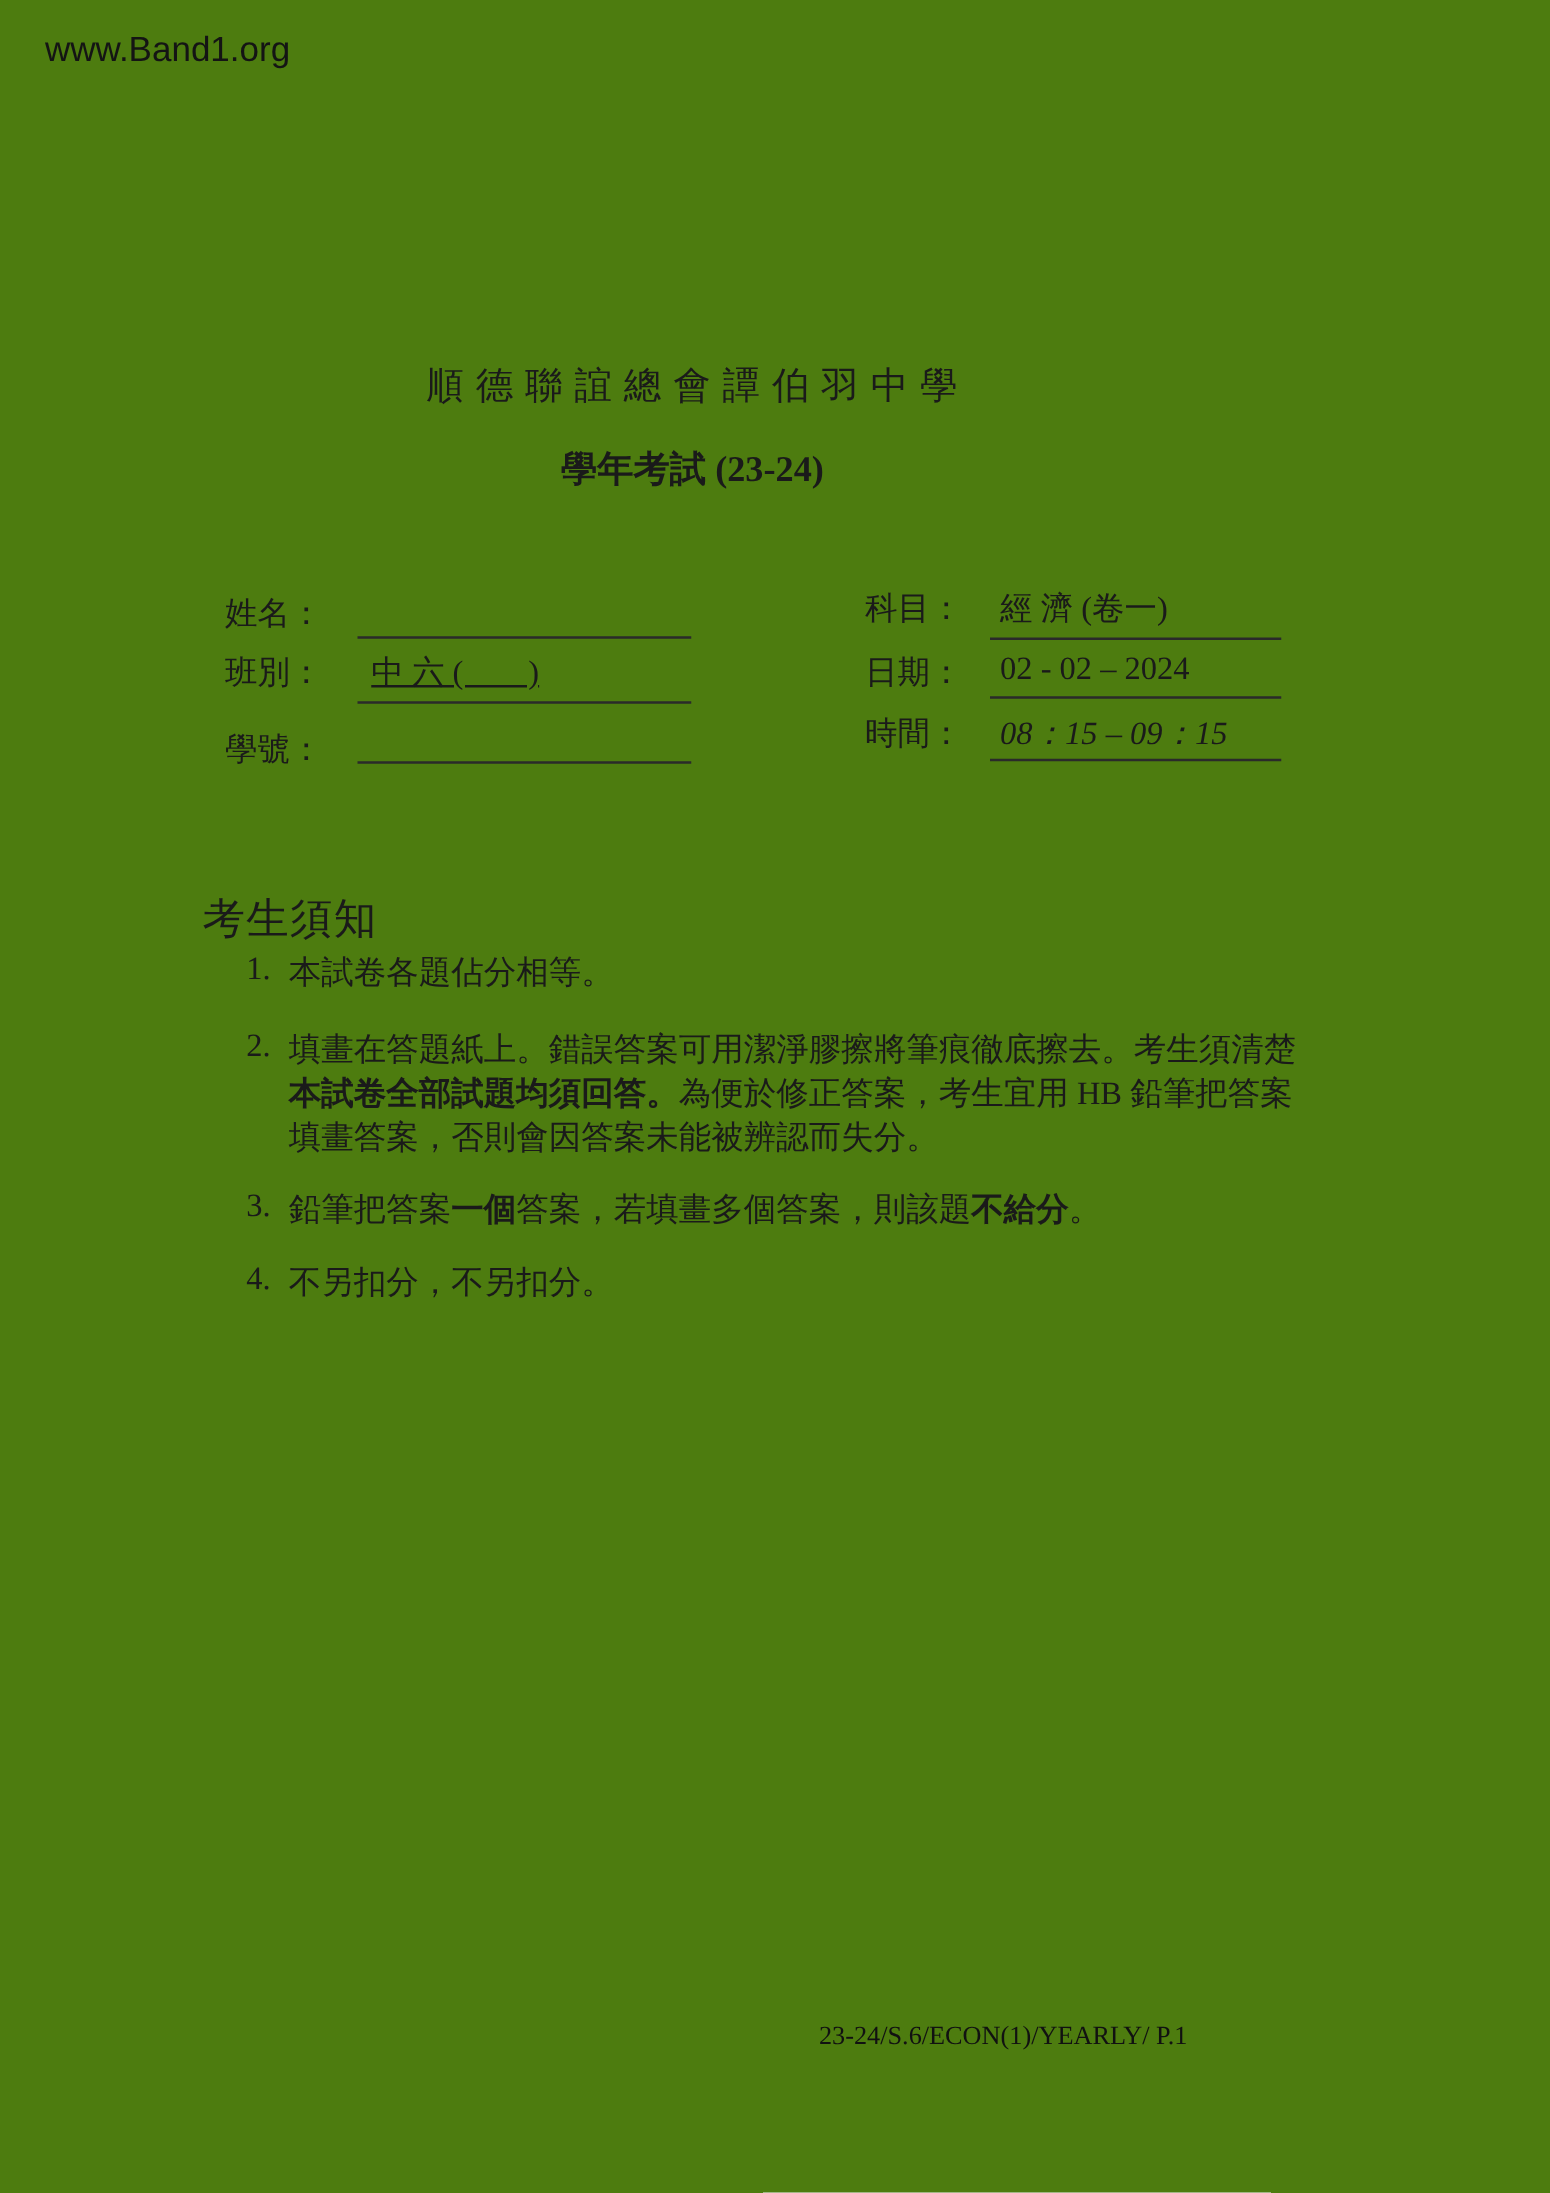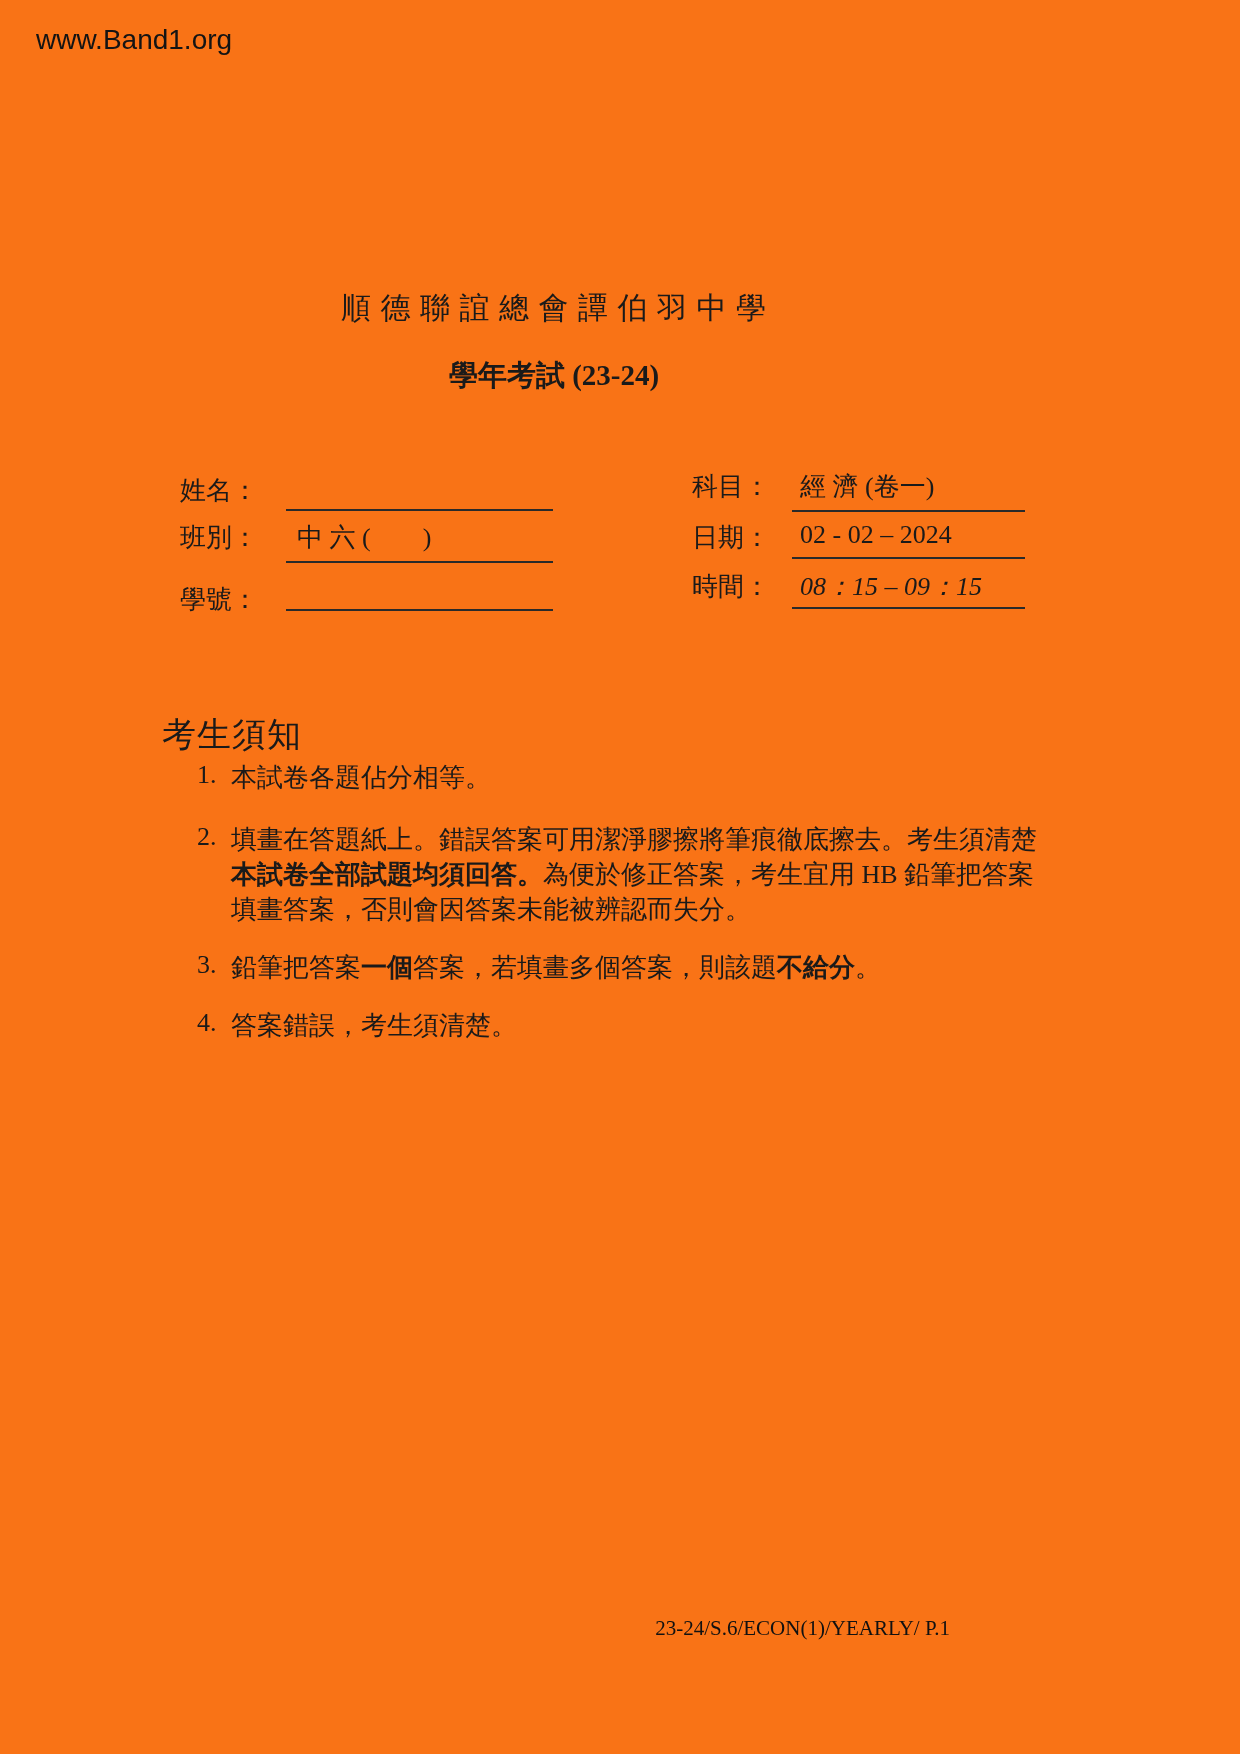--- a/index.html
+++ b/index.html
@@ -1,19 +1,19 @@
 <!DOCTYPE html>
 <html><head>
 <meta charset="utf-8">
 <style>
   html,body{margin:0;padding:0;background:#e8e8e8;}
   .page{
     position:relative;
     width:1240px;height:1754px;
-    background:#f97316;
+    background:#4d7c0f;
     font-family:"Liberation Serif", serif;
     color:#1a1a1a;
     overflow:hidden;
     margin:0 auto;
   }
   .abs{position:absolute;white-space:nowrap;}
   .watermark{
     left:36px;top:24px;
     font-family:"Liberation Sans", sans-serif;
     font-size:28px;color:#141414;
@@ -50,21 +50,21 @@
 
   <div class="abs watermark">www.Band1.org</div>
 
   <div class="center-band school-name">順 德 聯 誼 總 會 譚 伯 羽 中 學</div>
   <div class="center-band exam-title">學年考試 (23-24)</div>
 
   <div class="abs flabel" style="left:180px;top:473px;">姓名：</div>
   <div class="fieldline" style="left:286px;top:509px;width:267px;"></div>
 
   <div class="abs flabel" style="left:180px;top:520px;">班別：</div>
-  <div class="abs fvalue" style="left:297px;top:520px;">中 六 (　　)</div>
+  <div class="abs fvalue" style="left:297px;top:520px;text-decoration:underline;">中 六 (　　)</div>
   <div class="fieldline" style="left:286px;top:561px;width:267px;"></div>
 
   <div class="abs flabel" style="left:180px;top:582px;">學號：</div>
   <div class="fieldline" style="left:286px;top:609px;width:267px;"></div>
 
   <div class="abs flabel" style="left:692px;top:469px;">科目：</div>
   <div class="abs fvalue" style="left:800px;top:469px;">經 濟 (卷一)</div>
   <div class="fieldline" style="left:792px;top:510px;width:233px;"></div>
 
   <div class="abs flabel" style="left:692px;top:520px;">日期：</div>
@@ -88,17 +88,17 @@
     </div>
     <div>填畫答案，否則會因答案未能被辨認而失分。</div>
   </div>
 
   <div class="abs item-num" style="left:197px;top:950px;">3.</div>
   <div class="abs item-text" style="left:231px;top:950px;">
     <span>鉛筆把答案</span><span class="b">一個</span><span>答案，若填畫多個答案，則該題</span><span class="b">不給分</span><span>。</span>
   </div>
 
   <div class="abs item-num" style="left:197px;top:1008px;">4.</div>
-  <div class="abs item-text" style="left:231px;top:1008px;">答案錯誤，考生須清楚。</div>
+  <div class="abs item-text" style="left:231px;top:1008px;">不另扣分，不另扣分。</div>
 
   <div class="footer">23-24/S.6/ECON(1)/YEARLY/ P.1</div>
 
 </div>
 
 </body></html>

